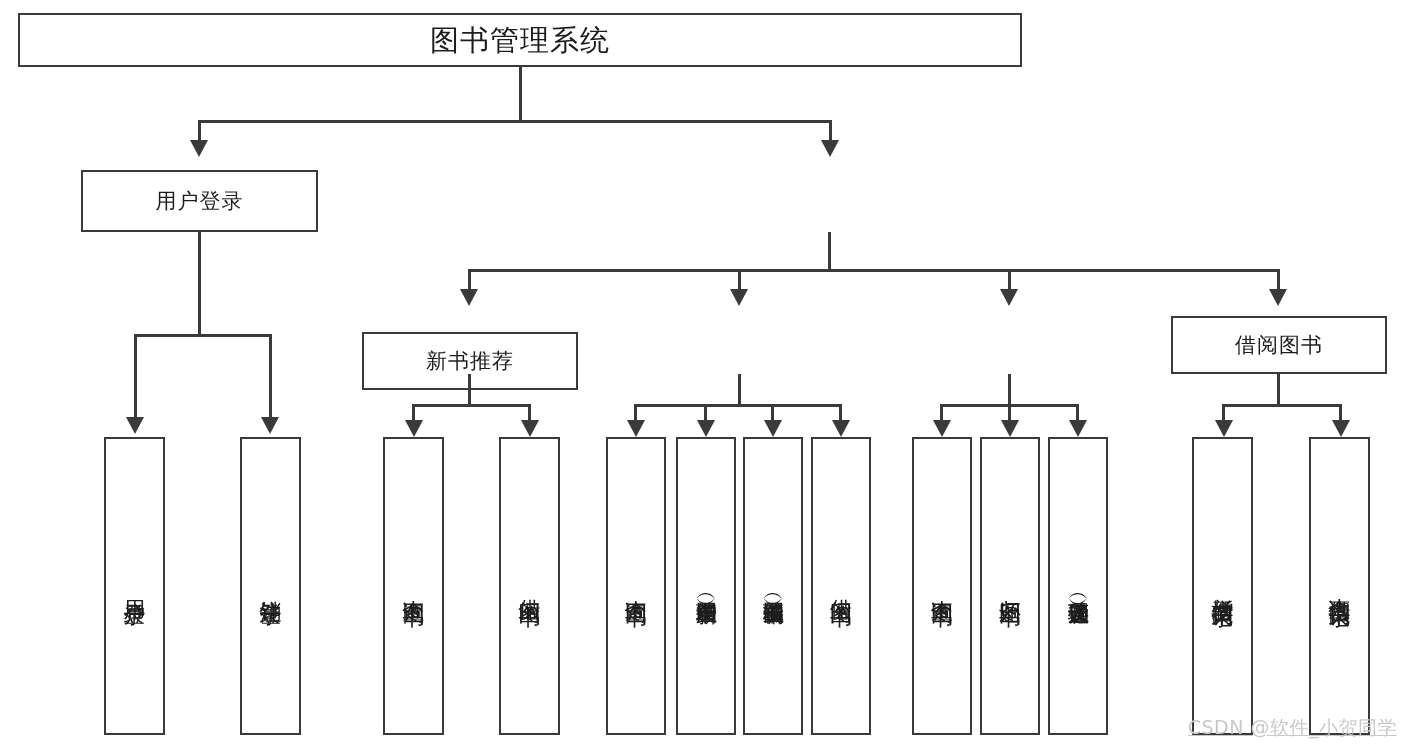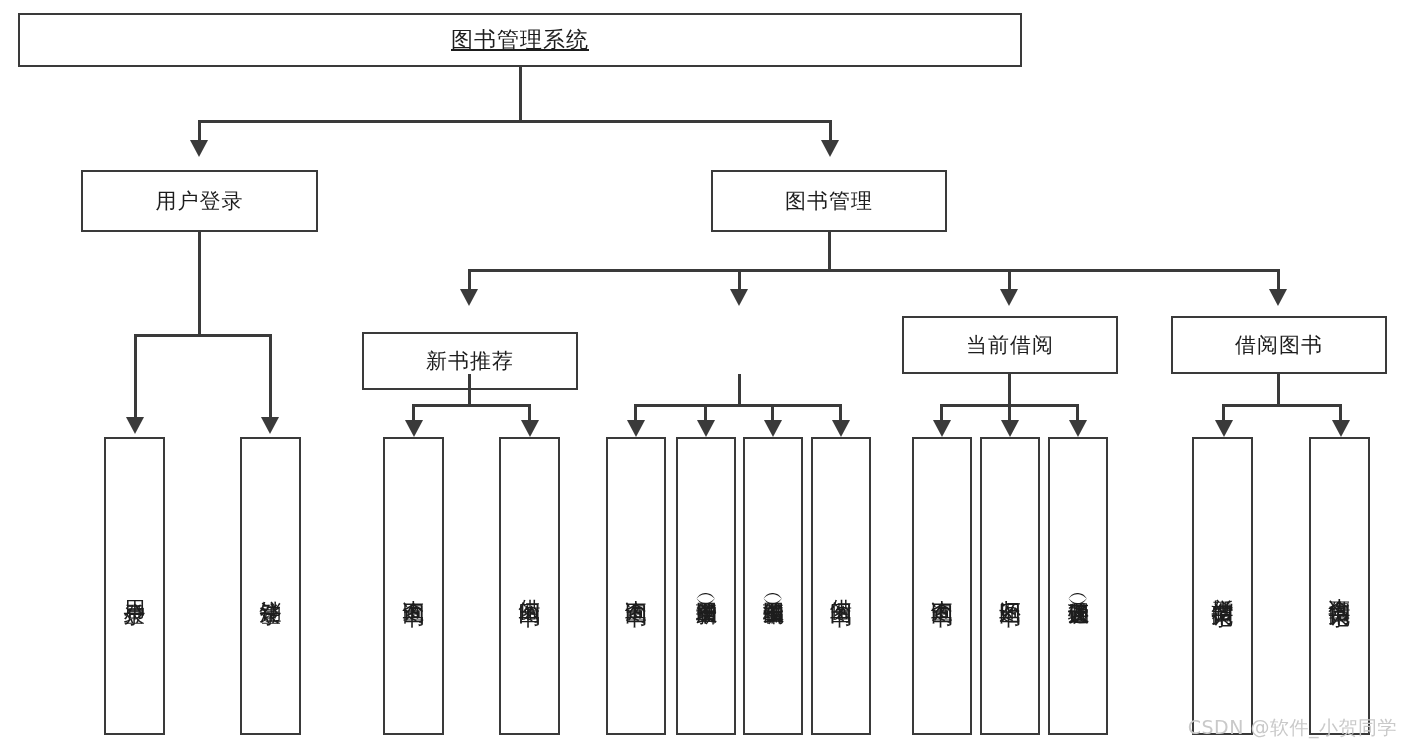--- a/index.html
+++ b/index.html
@@ -34,23 +34,22 @@
   .node .label {
     display: block;
     white-space: nowrap;
   }
   
   .node.horiz .label {
     font-size: 21px;
     letter-spacing: 1px;
   }
   .node.root .label {
-    font-size: 22px;
+    font-size: 29px;
     letter-spacing: 1px;
-    text-decoration: underline;
   }
   
   .node.vert {
     align-items: center;
     justify-content: center;
     padding: 4px 0;
   }
   .node.vert .label {
     writing-mode: vertical-rl;
     text-orientation: upright;
@@ -87,20 +86,21 @@
   
   #watermark {
     position: absolute;
     right: 8px;
     bottom: 6px;
     font-size: 19px;
     color: #c9c9c9;
     white-space: nowrap;
     letter-spacing: 0.5px;
     pointer-events: none;
+    text-decoration: underline;
   }
 </style>
 </head>
 <body>
 
 <div id="canvas">
 
   <div class="node root horiz" style="left:18px; top:13px; width:1004px; height:54px;">
     <span class="label">图书管理系统</span>
   </div>
@@ -112,23 +112,20 @@
   <div class="vline" style="left:198px; top:120px; width:3px; height:22px;"></div>
   <div class="arrow" style="left:190px; top:140px;"></div>
 
   <div class="vline" style="left:829px; top:120px; width:3px; height:22px;"></div>
   <div class="arrow" style="left:821px; top:140px;"></div>
 
   <div class="node horiz" style="left:81px; top:170px; width:237px; height:62px;">
     <span class="label">用户登录</span>
   </div>
 
-  <div class="node horiz" style="left:711px; top:170px; width:236px; height:62px;">
-    <span class="label">图书管理</span>
-  </div>
 
   <div class="vline" style="left:198px; top:232px; width:3px; height:105px;"></div>
   <div class="hline" style="left:134px; top:334px; width:138px; height:3px;"></div>
   <div class="vline" style="left:134px; top:334px; width:3px; height:85px;"></div>
   <div class="arrow" style="left:126px; top:417px;"></div>
   <div class="vline" style="left:269px; top:334px; width:3px; height:85px;"></div>
   <div class="arrow" style="left:261px; top:417px;"></div>
 
   <div class="vline" style="left:828px; top:232px; width:3px; height:40px;"></div>
   <div class="hline" style="left:468px; top:269px; width:812px; height:3px;"></div>
@@ -140,23 +137,20 @@
   <div class="arrow" style="left:730px; top:289px;"></div>
 
   <div class="vline" style="left:1008px; top:269px; width:3px; height:22px;"></div>
   <div class="arrow" style="left:1000px; top:289px;"></div>
 
   <div class="vline" style="left:1277px; top:269px; width:3px; height:22px;"></div>
   <div class="arrow" style="left:1269px; top:289px;"></div>
 
   <div class="node horiz" style="left:362px; top:332px; width:216px; height:58px;">
     <span class="label">新书推荐</span>
-  </div>
-  <div class="node horiz" style="left:902px; top:316px; width:216px; height:58px;">
-    <span class="label">当前借阅</span>
   </div>
   <div class="node horiz" style="left:1171px; top:316px; width:216px; height:58px;">
     <span class="label">借阅图书</span>
   </div>
 
   <div class="vline" style="left:468px; top:374px; width:3px; height:32px;"></div>
   <div class="hline" style="left:412px; top:404px; width:119px; height:3px;"></div>
   <div class="vline" style="left:412px; top:404px; width:3px; height:18px;"></div>
   <div class="arrow" style="left:405px; top:420px;"></div>
   <div class="vline" style="left:528px; top:404px; width:3px; height:18px;"></div>

